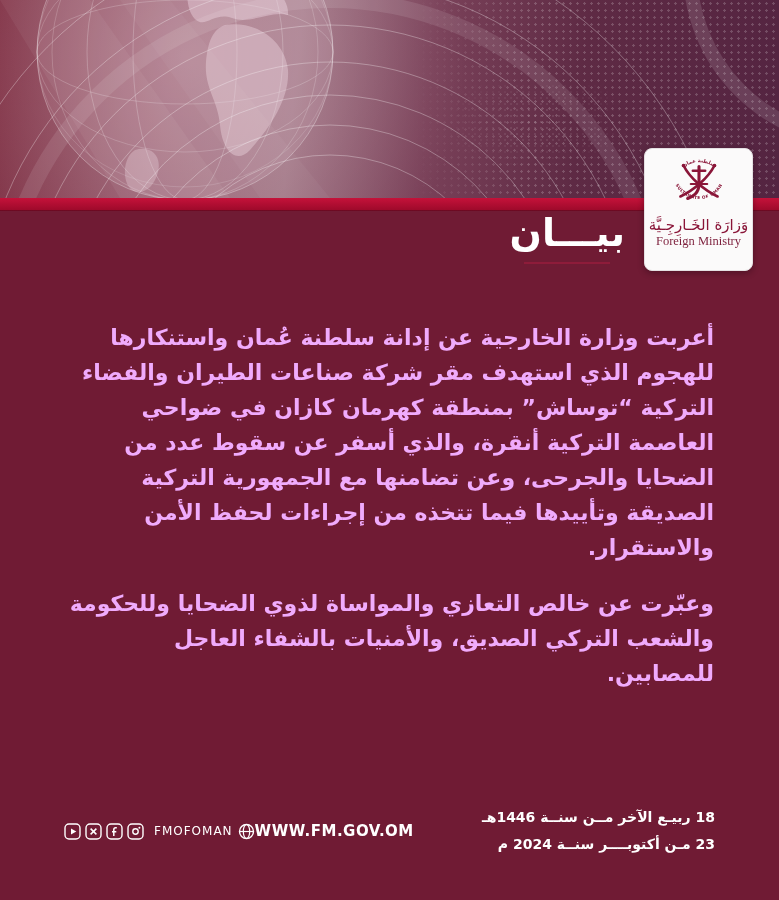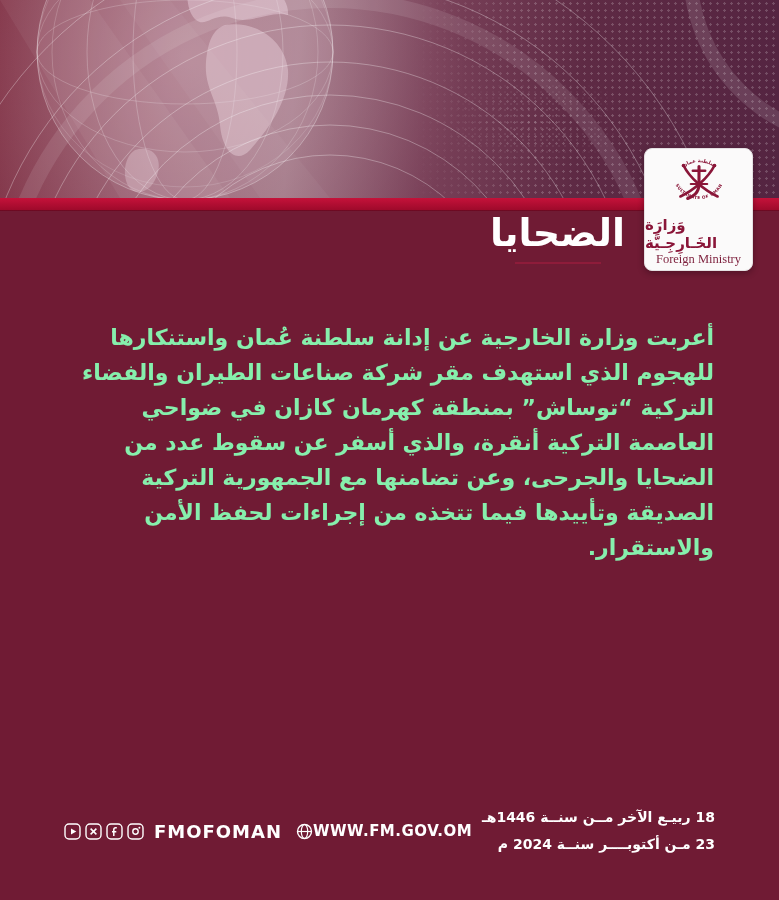--- a/index.html
+++ b/index.html
@@ -35,42 +35,42 @@
     background:linear-gradient(#c5123a,#9e0a2b);
     border-bottom:1px solid rgba(40,4,16,.55);
   }
   
   .badge{
     position:absolute;top:148px;right:26px;width:107px;height:121px;
     background:#fbfafa;border:1px solid #e4e0e2;border-radius:8px;
     box-shadow:0 2px 6px rgba(30,5,15,.38);
     display:flex;flex-direction:column;align-items:center;z-index:5;
   }
-  .badge-ar{font-size:15px;font-weight:bold;color:#8a1538;margin-top:1px;line-height:18px;}
+  .badge-ar{font-size:15px;font-weight:normal;color:#8a1538;margin-top:1px;line-height:18px;}
   .badge-en{font-family:"Liberation Serif",serif;font-size:12.5px;color:#7d1f3c;line-height:15px;text-align:center;}
   
   .title-wrap{position:absolute;top:211px;right:154px;text-align:center;z-index:4;}
   .title{color:#fff;font-size:38px;font-weight:bold;line-height:44px;direction:rtl;}
   .title-underline{height:2px;width:86px;background:#8e1c3a;margin:7px auto 0;}
   
   .body-text{
     position:absolute;top:320px;left:65px;right:65px;
-    direction:rtl;text-align:right;color:#86efac;
+    direction:rtl;text-align:right;color:#f0abfc;
     font-size:22px;font-weight:bold;line-height:35px;
   }
   .body-text p{margin:0 0 21px 0;}
   
   .footer{
     position:absolute;left:64px;right:64px;top:802px;height:58px;
     display:flex;justify-content:space-between;align-items:center;color:#fff;
   }
   .footer-left{display:flex;align-items:center;}
   .social-icons{display:flex;align-items:center;gap:4px;}
   .social-icons svg,.web-icon svg{display:block;}
-  .handle{font-size:18px;font-weight:bold;letter-spacing:1px;margin:0 14px 0 10px;}
+  .handle{font-size:12px;font-weight:normal;letter-spacing:1px;margin:0 5px 0 10px;}
   .web-icon{margin-left:0;}
   .website{font-size:15px;font-weight:bold;letter-spacing:.5px;}
   .footer-dates{direction:rtl;text-align:right;font-size:14px;font-weight:bold;line-height:27px;}
 </style>
 </head>
 <body>
 
 <div class="canvas">
 
   <div class="header">
@@ -131,26 +131,27 @@
         <path d="M30,17 L30,34 C30,43 24,46 19,48" stroke-width="3"></path>
         <path d="M24,21 H36" stroke-width="2.4"></path>
         <path d="M22,34 H38" stroke-width="2"></path>
       </g>
     </svg>
     <div class="badge-ar">وَزارَة الخَـارِجِـيَّة</div>
     <div class="badge-en">Foreign Ministry</div>
   </div>
 
   <div class="title-wrap">
-    <div class="title">الضحايا</div>
+    <div class="title">بيـــان</div>
     <div class="title-underline"></div>
   </div>
 
   <div class="body-text">
     <p>أعربت وزارة الخارجية عن إدانة سلطنة عُمان واستنكارها للهجوم الذي استهدف مقر شركة صناعات الطيران والفضاء التركية “توساش” بمنطقة كهرمان كازان في ضواحي العاصمة التركية أنقرة، والذي أسفر عن سقوط عدد من الضحايا والجرحى، وعن تضامنها مع الجمهورية التركية الصديقة وتأييدها فيما تتخذه من إجراءات لحفظ الأمن والاستقرار.</p>
+    <p>وعبّرت عن خالص التعازي والمواساة لذوي الضحايا وللحكومة والشعب التركي الصديق، والأمنيات بالشفاء العاجل للمصابين.</p>
   </div>
 
   <div class="footer">
     <div class="footer-left">
       <div class="social-icons">
         <svg width="17" height="17" viewBox="0 0 17 17">
           <rect x="1" y="1" width="15" height="15" rx="4" fill="none" stroke="#fff" stroke-width="1.4"></rect>
           <polygon points="7,5.6 12.3,8.5 7,11.4" fill="#fff"></polygon>
         </svg>
         <svg width="17" height="17" viewBox="0 0 17 17">

